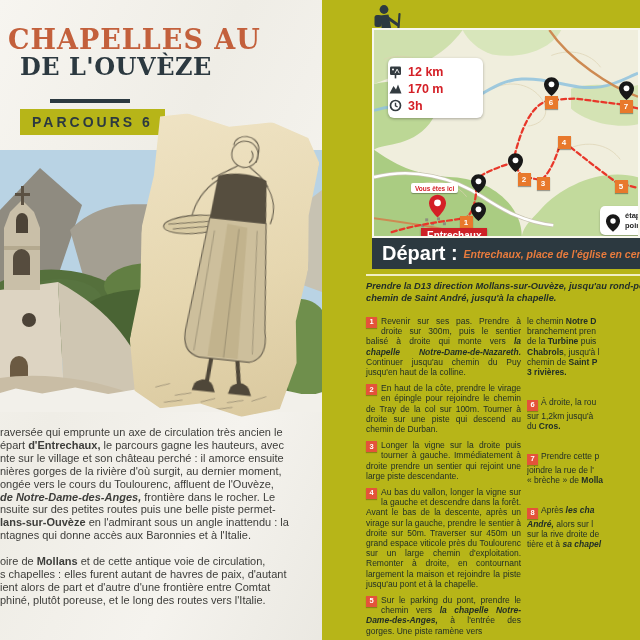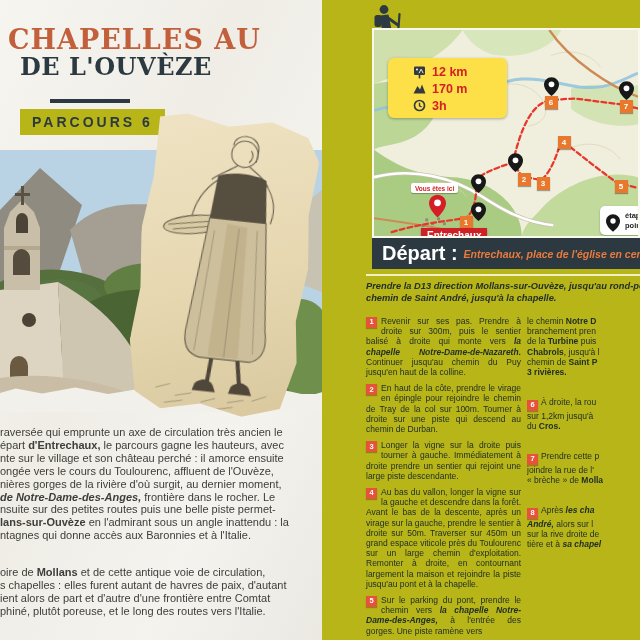--- a/index.html
+++ b/index.html
@@ -24,35 +24,35 @@
 
   .sketch{position:absolute;left:138px;top:118px;width:170px;height:296px;
     transform:rotate(6deg);
     background:linear-gradient(160deg,#efe3c4 0%,#e6d7b0 55%,#d9c89e 100%);
     clip-path:polygon(4% 2%,20% 0%,45% 3%,70% 0%,92% 4%,100% 12%,97% 30%,100% 48%,96% 66%,99% 80%,92% 96%,70% 100%,45% 97%,22% 100%,6% 95%,0 78%,3% 60%,0 40%,4% 22%);
     filter:drop-shadow(2px 3px 4px rgba(60,50,30,.35));}
 
   .body-text{position:absolute;left:0;top:426px;width:314px;
     font-size:11px;line-height:12.9px;color:#3d3d3a;}
   .body-text .tline{white-space:nowrap;}
-  .para2{margin-top:24px;}
+  .para2{margin-top:13px;}
   .st-b{font-weight:700}.st-bi{font-weight:700;font-style:italic}
 
   
   .right-page{position:absolute;left:322px;top:0;width:318px;height:640px;
     background:var(--olive);overflow:hidden;}
   .hiker{position:absolute;left:44px;top:3px;width:42px;height:46px;}
 
   .map-frame{position:absolute;left:50px;top:28px;width:268px;height:210px;
     background:#efeedd;border:2px solid #f8f8ef;box-sizing:border-box;overflow:hidden;}
   .map-art{position:absolute;left:0;top:0;width:100%;height:100%;}
   #map-markers{position:absolute;left:0;top:0;width:100%;height:100%;}
 
-  .stats-box{position:absolute;left:14px;top:28px;width:88px;background:#fde047;
-    border-radius:6px;padding:5px 6px 4px 25px;box-shadow:0 1px 3px rgba(0,0,0,.3);}
+  .stats-box{position:absolute;left:14px;top:28px;width:88px;background:#ffffff;
+    border-radius:6px;padding:5px 6px 4px 1px;box-shadow:0 1px 3px rgba(0,0,0,.3);}
   .stat-row{display:flex;align-items:center;gap:6px;height:17px;}
   .stat-row svg{flex:0 0 auto;}
   .stat-val{color:var(--red);font-weight:700;font-size:12.5px;}
 
   .youarehere{position:absolute;left:37px;top:153px;background:#fff;color:var(--red);
     font-size:6.5px;font-weight:700;padding:1.5px 4px;border-radius:2px;white-space:nowrap;
     box-shadow:0 1px 1px rgba(0,0,0,.3);}
   .red-pin{position:absolute;left:55px;top:164px;width:17px;height:24px;}
   .town-label{position:absolute;left:47px;top:198px;background:#ce2127;color:#fff;
     font-weight:700;font-size:10px;padding:1.5px 6px;white-space:nowrap;
@@ -156,22 +156,22 @@
           </g>
         </g>
       </svg>
     </div>
 
     <div class="body-text">
       <div>
           <div class="tline"><span>raversée qui emprunte un axe de circulation très ancien le</span></div>
           <div class="tline"><span>épart </span><span class="st-b">d'Entrechaux,</span><span> le parcours gagne les hauteurs, avec</span></div>
           <div class="tline"><span>nte sur le village et son château perché : il amorce ensuite</span></div>
+          <div class="tline"><span>nières gorges de la rivière d'où surgit, au dernier moment,</span></div>
           <div class="tline"><span>ongée vers le cours du Toulourenc, affluent de l'Ouvèze,</span></div>
-          <div class="tline"><span>nières gorges de la rivière d'où surgit, au dernier moment,</span></div>
           <div class="tline"><span class="st-bi">de Notre-Dame-des-Anges,</span><span> frontière dans le rocher. Le</span></div>
           <div class="tline"><span>nsuite sur des petites routes puis une belle piste permet-</span></div>
           <div class="tline"><span class="st-b">lans-sur-Ouvèze</span><span> en l'admirant sous un angle inattendu : la</span></div>
           <div class="tline"><span>ntagnes qui donne accès aux Baronnies et à l'Italie.</span></div>
         </div>
       <div class="para2">
           <div class="tline"><span>oire de </span><span class="st-b">Mollans</span><span> et de cette antique voie de circulation,</span></div>
           <div class="tline"><span>s chapelles : elles furent autant de havres de paix, d'autant</span></div>
           <div class="tline"><span>ient alors de part et d'autre d'une frontière entre Comtat</span></div>
           <div class="tline"><span>phiné, plutôt poreuse, et le long des routes vers l'Italie.</span></div>

